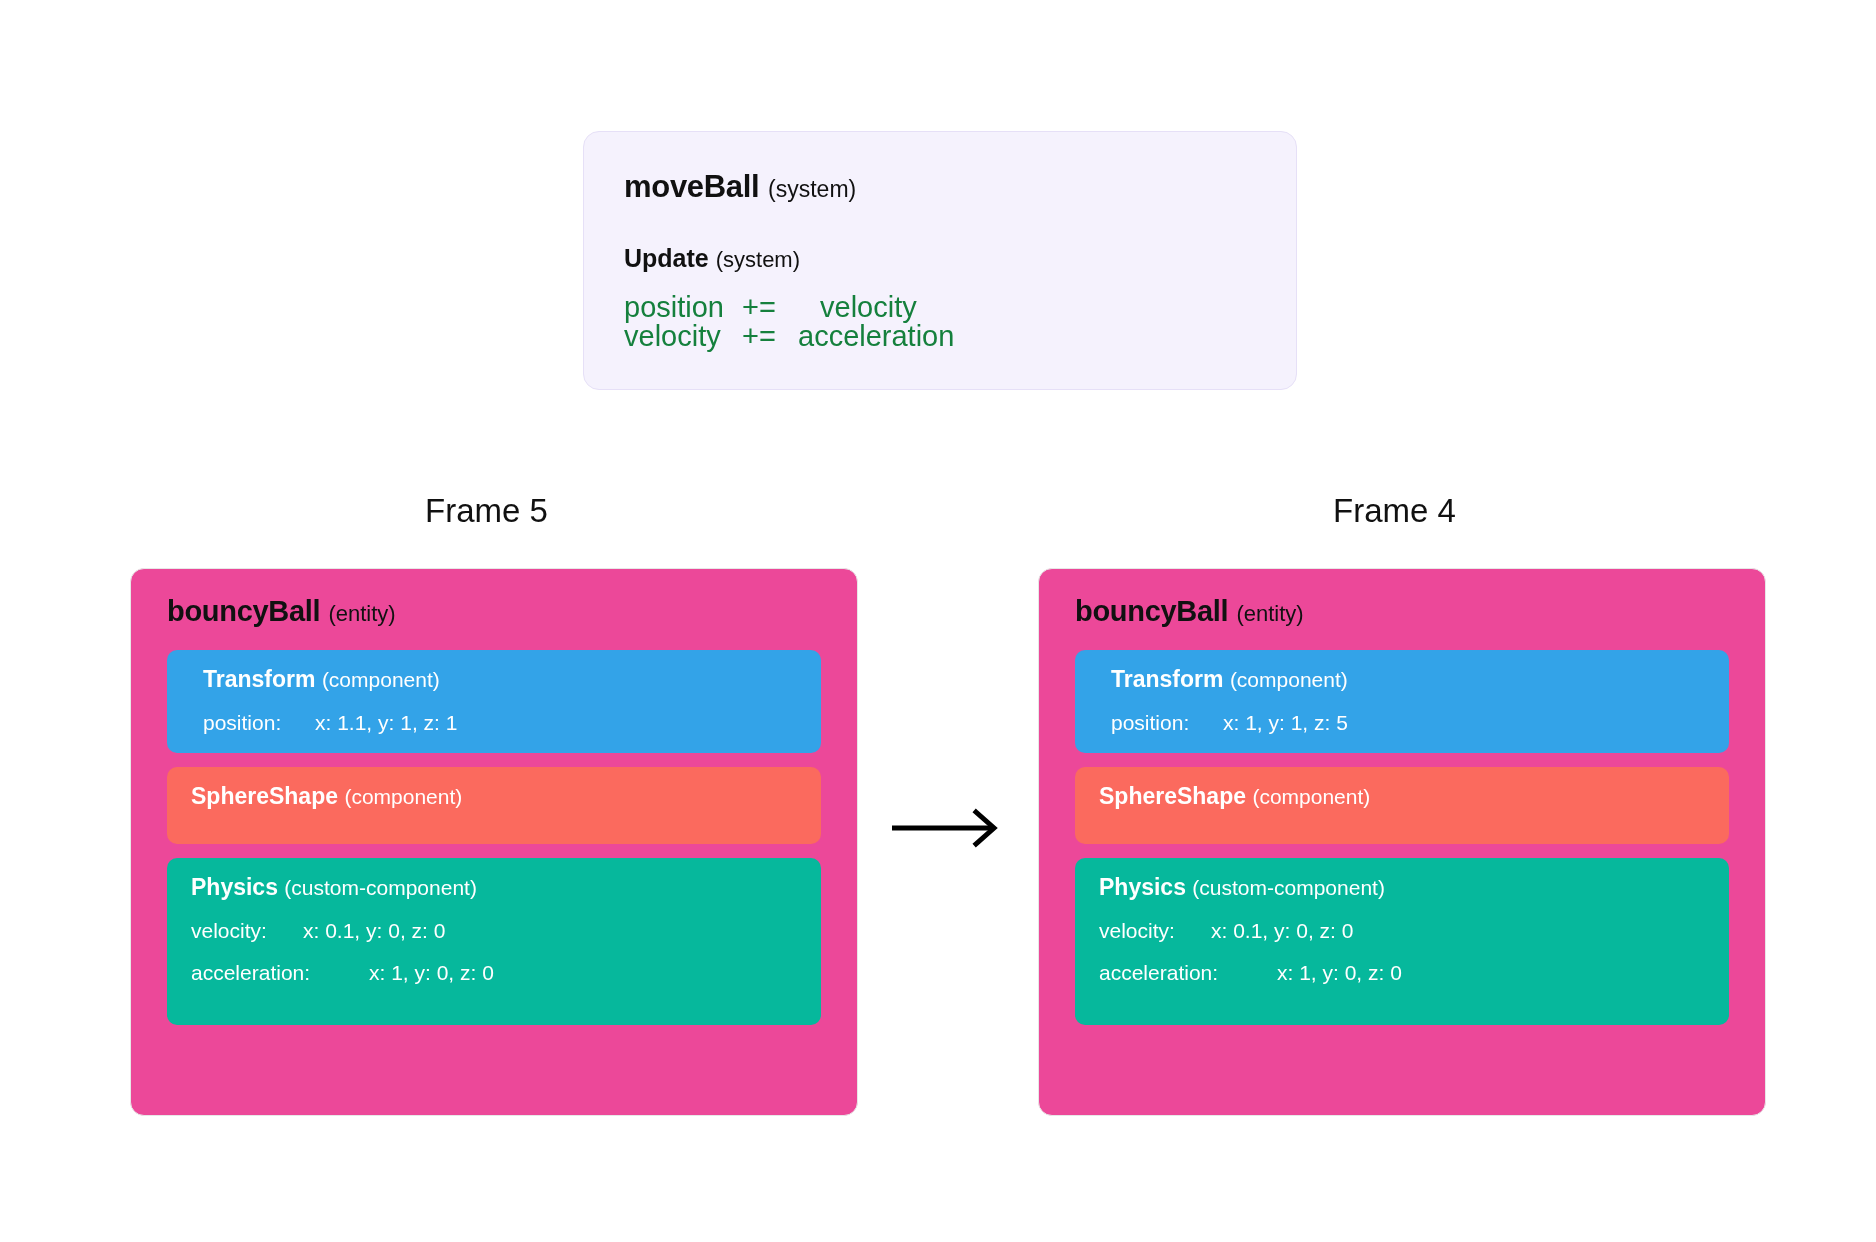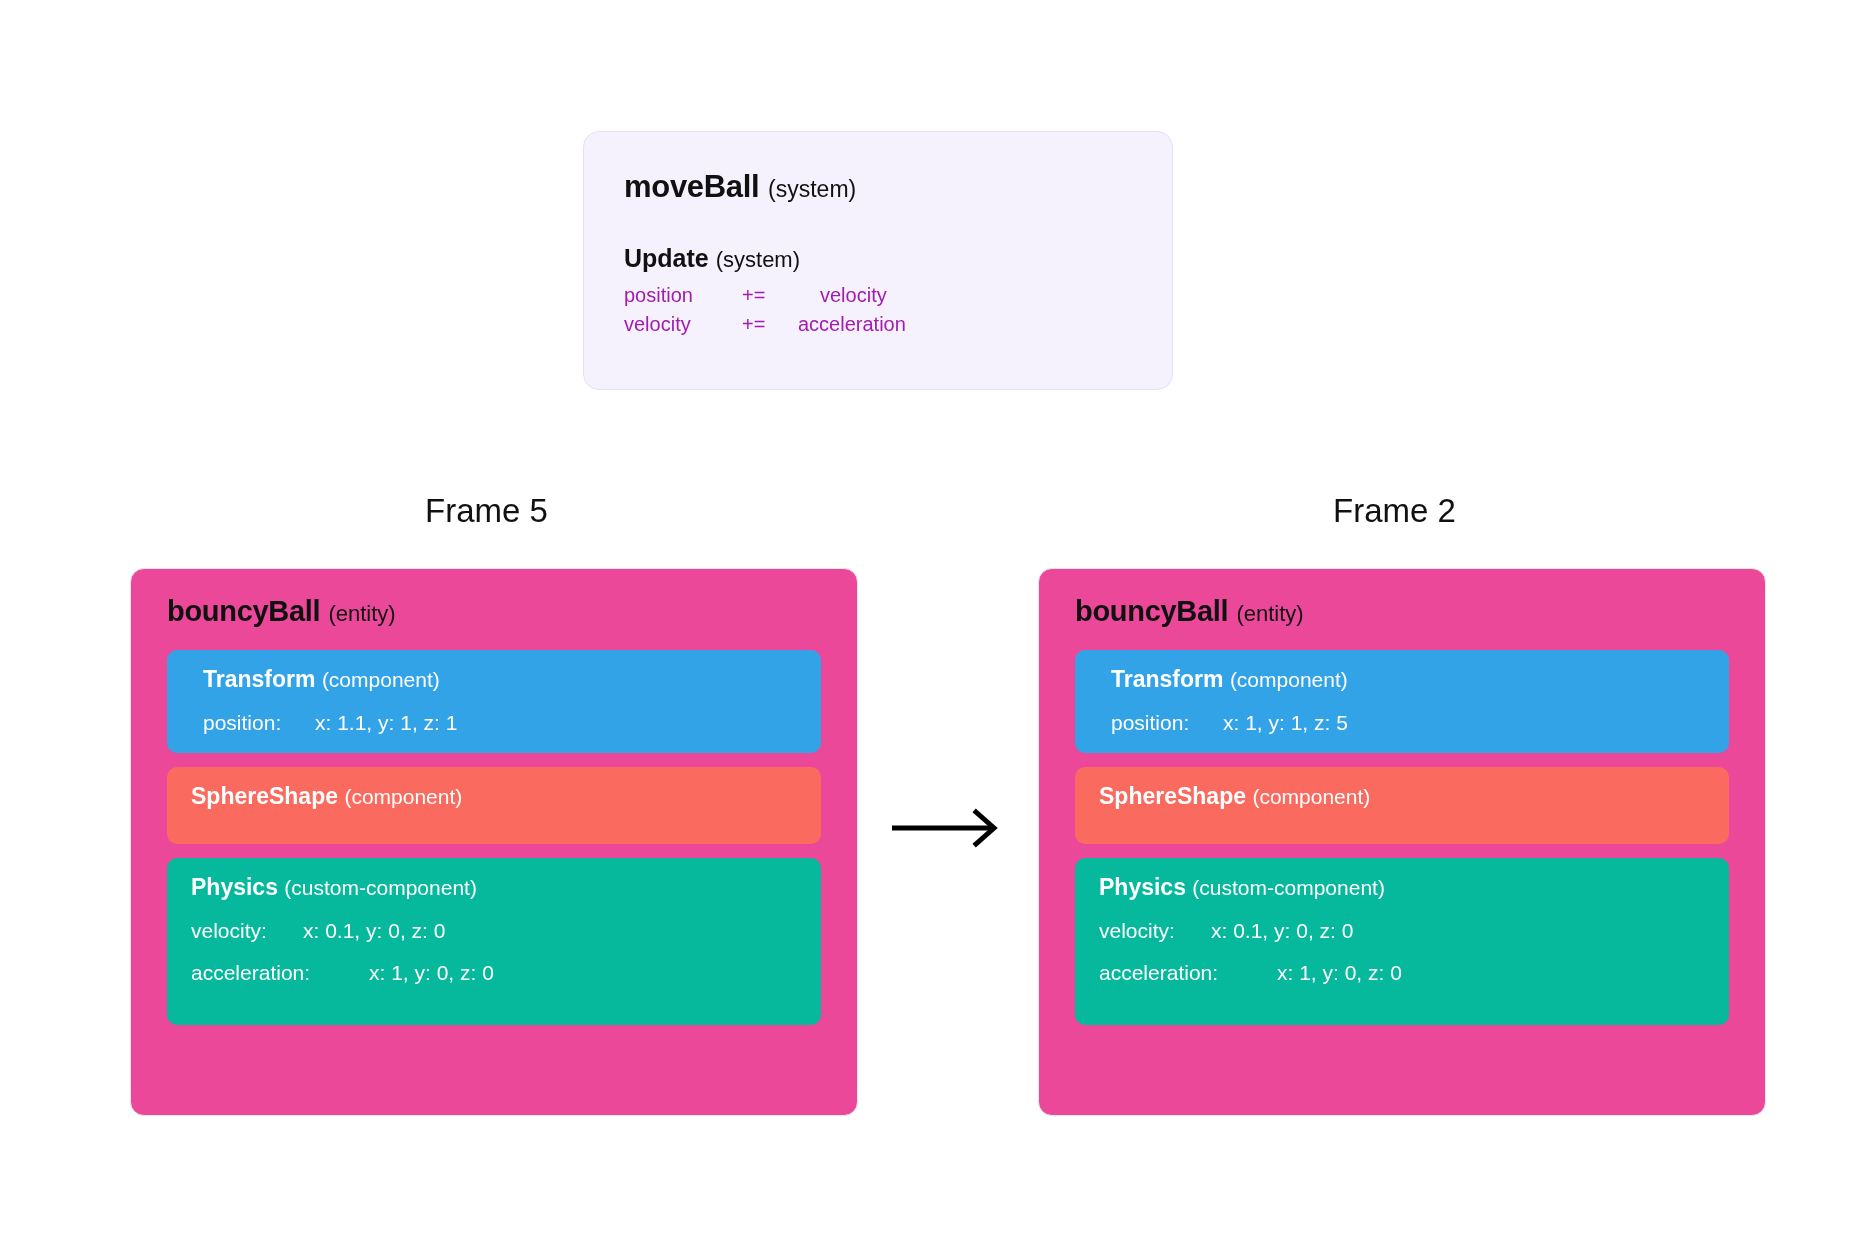--- a/index.html
+++ b/index.html
@@ -14,21 +14,21 @@
     font-family: "Liberation Sans", sans-serif;
     color: #111111;
     overflow: hidden;
   }
 
   
   .system-box {
     position: absolute;
     left: 583px;
     top: 131px;
-    width: 590px;
+    width: 714px;
     height: 259px;
     background: #f5f2fd;
     border: 1px solid #e6e0f7;
     border-radius: 16px;
     box-sizing: border-box;
     padding: 38px 40px 0 40px;
   }
   .sys-title {
     font-size: 31px;
     line-height: 1.1;
@@ -44,24 +44,24 @@
   }
   .sys-method {
     margin-top: 40px;
     font-size: 25px;
     white-space: nowrap;
   }
   .sys-method .name { font-weight: bold; }
   .sys-method .kind { font-weight: normal; font-size: 22px; }
 
   .code-block {
-    margin-top: 8px;
-    font-size: 20px;
+    margin-top: 20px;
+    font-size: 29px;
     line-height: 29px;
-    color: #a21caf;
+    color: #15803d;
   }
   .code-line {
     display: flex;
     white-space: pre;
   }
   .code-line .col-lhs { width: 118px; }
   .code-line .col-op  { width: 56px; }
   .code-line .col-rhs { width: auto; }
   .code-line.indent-rhs .col-rhs { padding-left: 22px; }
 
@@ -161,21 +161,21 @@
     </div>
     <div class="code-line">
       <span class="col-lhs">velocity</span>
       <span class="col-op">+=</span>
       <span class="col-rhs">acceleration</span>
     </div>
   </div>
 </div>
 
 <div class="frame-label" id="frame-label-1">Frame 5</div>
-<div class="frame-label" id="frame-label-2">Frame 2</div>
+<div class="frame-label" id="frame-label-2">Frame 4</div>
 
 <div class="entity-card" id="entity-card-frame1">
   <div class="entity-title">
     <span class="name">bouncyBall</span>
     <span class="kind">(entity)</span>
   </div>
 
   <div class="component transform">
     <div class="comp-title">
       <span class="name">Transform</span>

